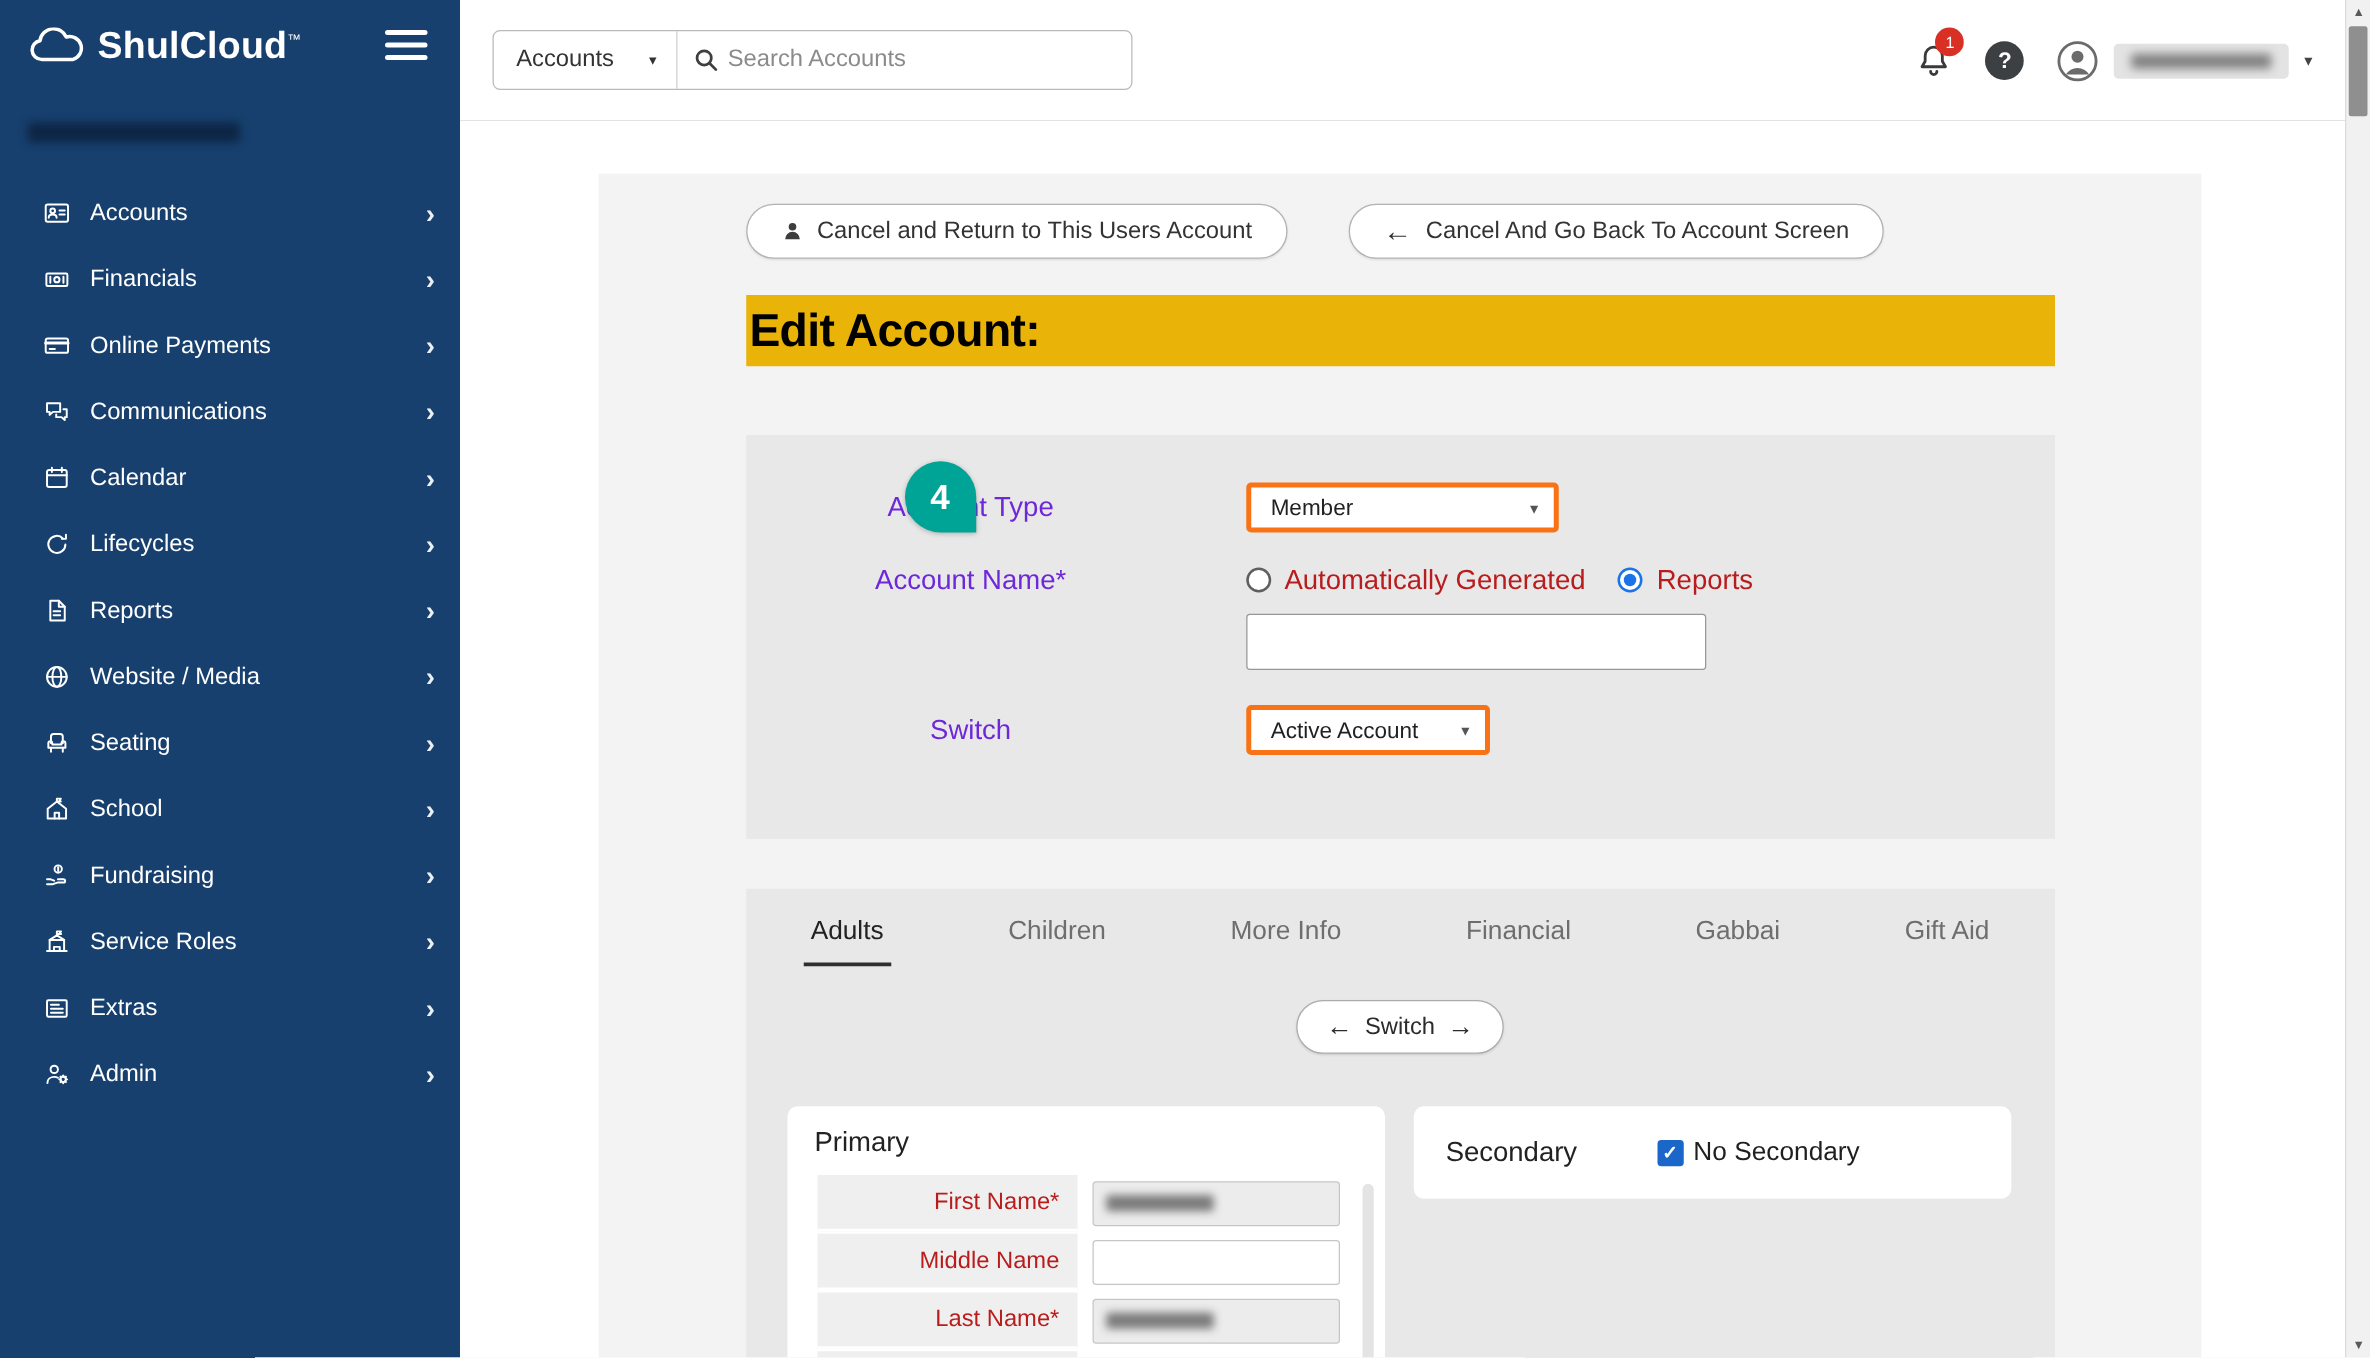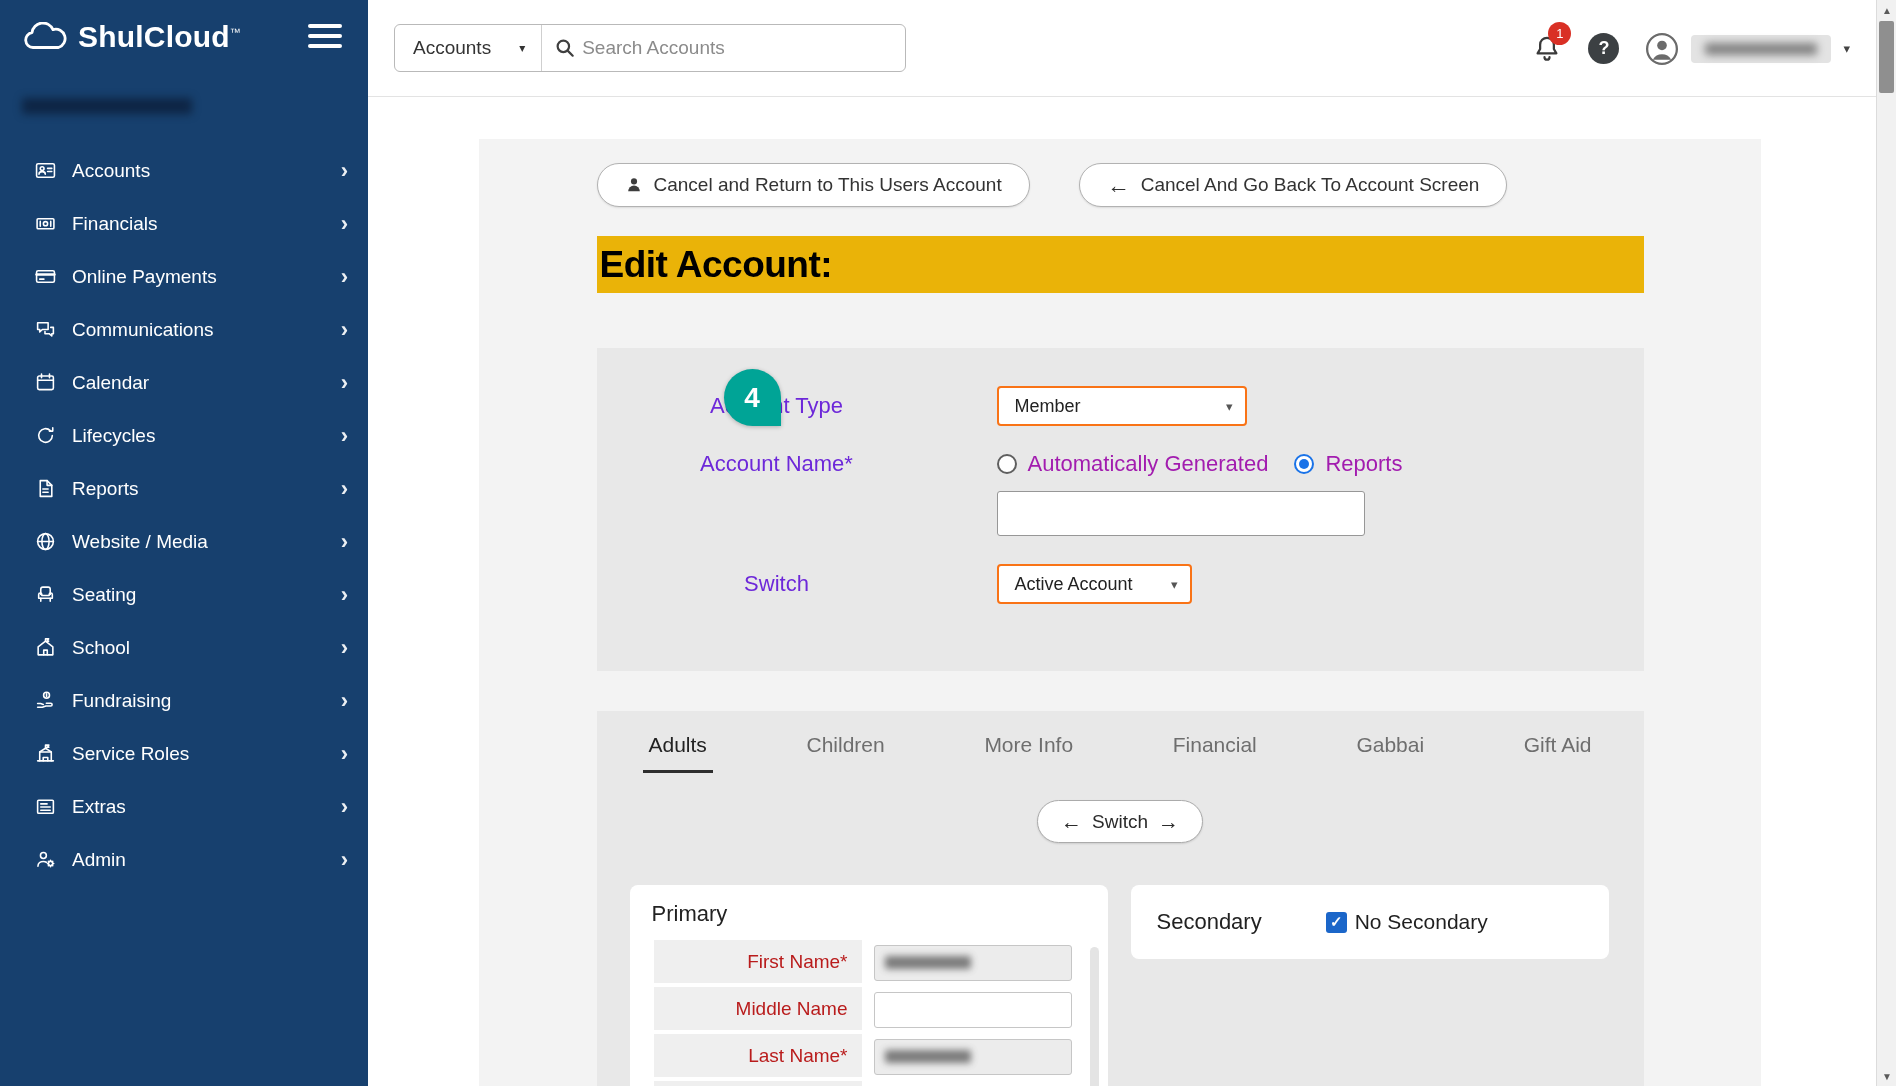--- a/index.html
+++ b/index.html
@@ -58,30 +58,30 @@
   .title-bar { height:57px; background:#eab308; display:flex; align-items:center; margin-bottom:55px; }
   .title-bar h1 { font-size:37px; font-weight:800; color:#000; padding-left:3px; letter-spacing:-.5px; }
 
   .form-panel { position:relative; background:#e8e8e8; height:323px; padding-top:38px; }
   .marker { position:absolute; left:127px; top:21px; width:57px; height:57px; background:#00a496; border-radius:50% 50% 0 50%; display:flex; align-items:center; justify-content:center; color:#fff; font-size:28px; font-weight:bold; box-shadow:0 1px 4px rgba(0,0,0,.25); }
   .frow { display:flex; align-items:center; }
   .frow.r1 { margin-bottom:25px; }
   .frow.r2 { margin-bottom:14px; }
   .frow.r3 { margin-bottom:28px; }
   .flabel { width:400px; flex:none; text-align:center; padding-right:40px; font-size:22px; color:#6d28d9; }
-  .sel { height:40px; background:#fff; border:2px solid #f97316; border-radius:4px; display:flex; align-items:center; justify-content:space-between; padding:0 12px 0 16px; font-size:18px; color:#222; cursor:pointer; }
+  .sel { height:40px; background:#fff; border:4px solid #f97316; border-radius:4px; display:flex; align-items:center; justify-content:space-between; padding:0 12px 0 16px; font-size:18px; color:#222; cursor:pointer; }
   .sel-caret { font-size:13px; color:#555; margin-left:20px; }
   .sel.w-type { width:250px; }
   .sel.w-status { width:195px; }
   .radio-opt { display:flex; align-items:center; gap:11px; cursor:pointer; }
   .radio-opt + .radio-opt { margin-left:26px; }
   .radio { width:20px; height:20px; border:2px solid #5f5f5f; border-radius:50%; background:#fff; flex:none; }
   .radio.checked { border-color:#1a73e8; position:relative; }
   .radio.checked::after { content:""; position:absolute; inset:3px; border-radius:50%; background:#1a73e8; }
-  .rlabel { font-size:22px; color:#a21caf; }
+  .rlabel { font-size:22px; color:#b91c1c; }
   .text-input { width:368px; height:45px; border:1px solid #979797; border-radius:3px; background:#fff; outline:none; font-size:19px; padding:0 12px; font-family:"Liberation Sans", sans-serif; }
 
   .tabs-panel { margin-top:40px; background:#e8e8e8; height:375px; }
   .tab-strip { display:flex; justify-content:space-between; padding:22px 46px 0; }
   .tab { font-size:21px; color:#6e6e6e; padding:0 6px 13px; cursor:pointer; }
   .tab.active { color:#222; border-bottom:3px solid #2e2e2e; }
 
   .switch-btn { margin:27px auto 0; width:166px; height:43px; border:1px solid #ababab; border-radius:22px; background:#fff; display:flex; align-items:center; justify-content:center; gap:10px; font-size:19px; color:#2b2b2b; cursor:pointer; box-shadow:0 1px 2px rgba(0,0,0,.12); font-family:"Liberation Sans", sans-serif; }
   .sw-arrow { font-size:21px; font-weight:bold; line-height:1; }
 

